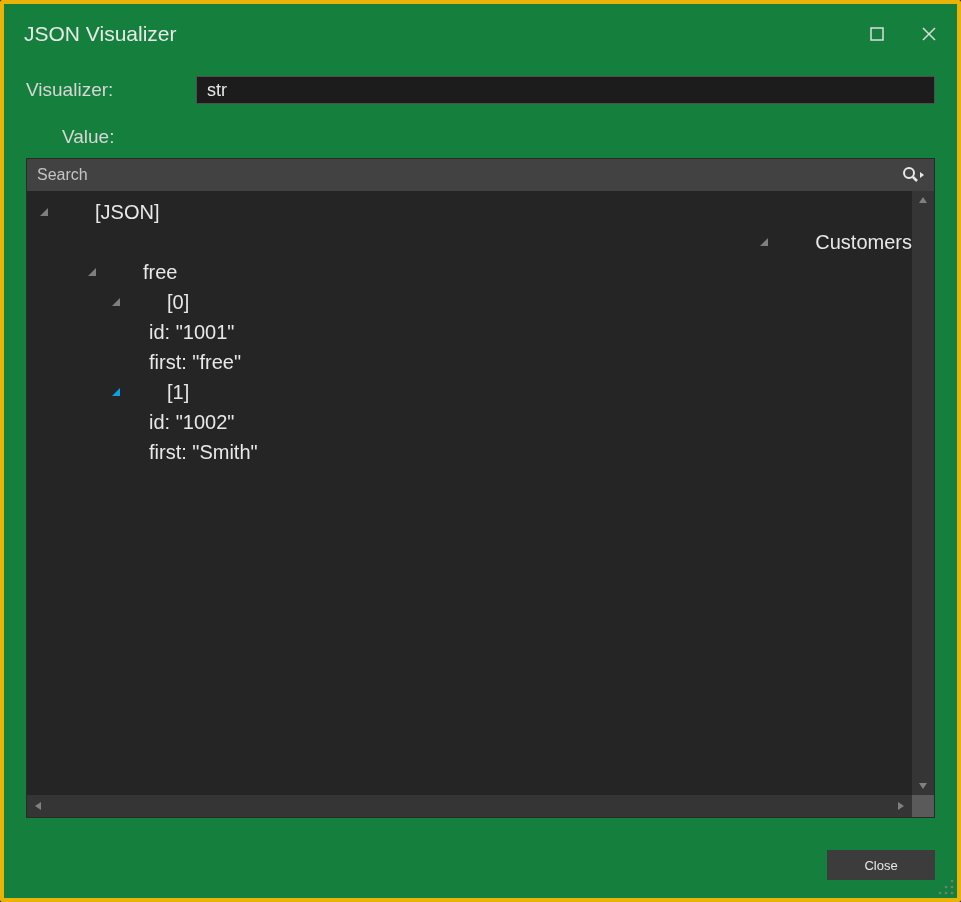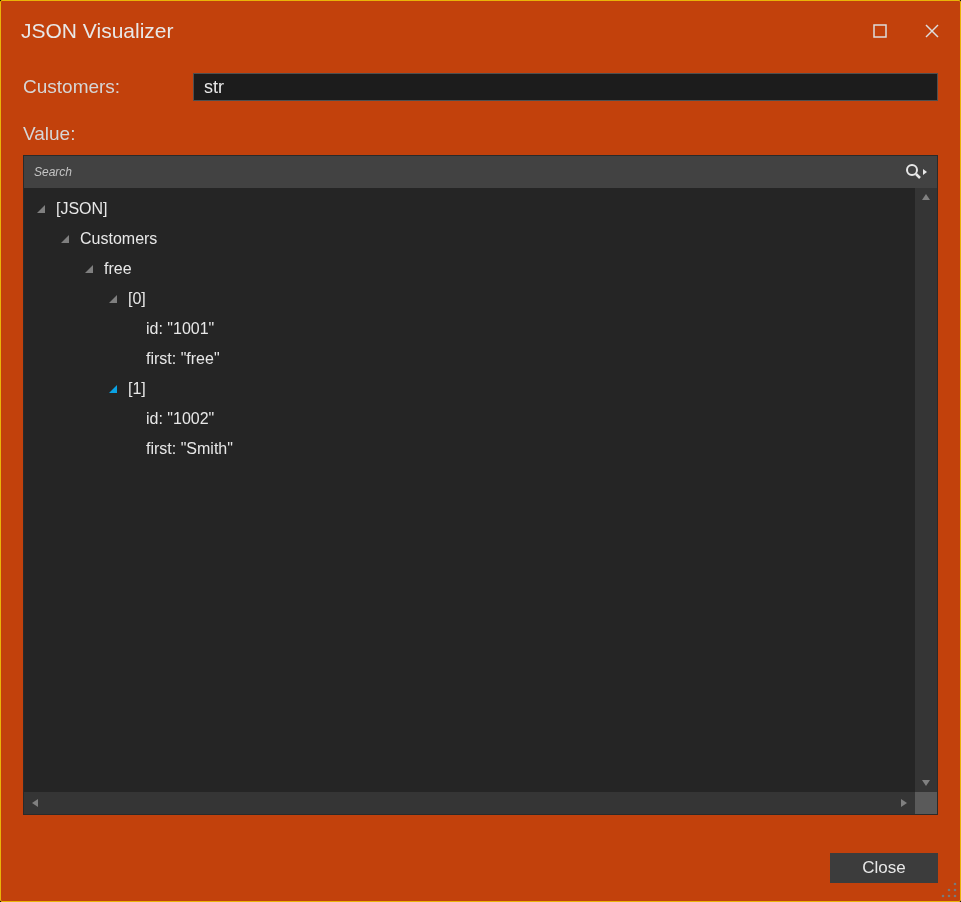--- a/index.html
+++ b/index.html
@@ -1,56 +1,56 @@
 <!DOCTYPE html>
 <html><head>
   <meta charset="utf-8">
   <style>
     * { box-sizing: border-box; margin: 0; padding: 0; }
     html, body { width: 961px; height: 902px; background: #000; font-family: "Segoe UI", Tahoma, sans-serif; color: #fff; overflow: hidden; }
-    .window { width: 961px; height: 902px; background: #c2410c; display: flex; flex-direction: column; border: 1px solid #eab308; border-radius: 2px; position: relative; }
+    .window { width: 961px; height: 902px; background: #15803d; display: flex; flex-direction: column; border: 4px solid #eab308; border-radius: 2px; position: relative; }
     .titlebar { display: flex; align-items: center; justify-content: space-between; height: 60px; padding: 0 16px 0 20px; }
     .title { font-size: 21px; font-weight: 400; color: #e8e8e8; }
     .win-controls { display: flex; gap: 28px; align-items: center; }
     .win-ctrl { width: 24px; height: 24px; display: flex; align-items: center; justify-content: center; cursor: pointer; }
     .win-ctrl svg { stroke: #ddd; fill: none; }
     .content { flex: 1; padding: 12px 22px 0 22px; display: flex; flex-direction: column; }
     .row-expr { display: flex; align-items: center; gap: 0; margin-bottom: 22px; }
     .label { font-size: 19px; color: #d6d6d6; }
     .lbl-expr { width: 170px; }
     .expr-input { flex: 1; height: 28px; background: #1c1c1c; border: 1px solid #4f4f4f; color: #e8e8e8; font-size: 18px; padding: 8px 10px; outline: none; }
-    .lbl-value { margin-bottom: 10px; }
+    .lbl-value { margin-bottom: 10px; margin-left: 36px; }
     .value-panel { display: flex; flex-direction: column; border: 1px solid #2a2a2a; height: 660px; }
     .search-row { display: flex; align-items: center; height: 32px; background: #424242; }
-    .search-input { flex: 1; height: 100%; background: transparent; border: none; color: #e8e8e8; font-size: 12px; padding: 0 10px; outline: none; font-style: italic; }
+    .search-input { flex: 1; height: 100%; background: transparent; border: none; color: #e8e8e8; font-size: 16px; padding: 0 10px; outline: none; }
     .search-input::placeholder { color: #c4c4c4; }
     .search-btn { width: 40px; height: 100%; display: flex; align-items: center; justify-content: center; cursor: pointer; }
     .search-btn svg { stroke: #e8e8e8; fill: #e8e8e8; }
     .tree-area { flex: 1; display: flex; background: #252525; min-height: 0; }
     .tree-viewport { flex: 1; overflow: hidden; padding: 6px 0 0 10px; }
     .vscroll { width: 22px; background: #353535; position: relative; }
     .vscroll .arrow { position: absolute; left: 0; width: 22px; height: 18px; display: flex; align-items: center; justify-content: center; cursor: pointer; }
     .vscroll .up { top: 0; }
     .vscroll .down { bottom: 0; }
     .hscroll { height: 22px; background: #353535; display: flex; align-items: center; justify-content: space-between; }
     .hscroll .arrow { width: 22px; height: 22px; display: flex; align-items: center; justify-content: center; cursor: pointer; }
     .hscroll .track { flex: 1; }
     .grip-box { width: 22px; height: 22px; background: #5a5a5a; }
-    .tree-row { display: flex; align-items: center; height: 30px; font-size: 16px; color: #e8e8e8; white-space: nowrap; }
+    .tree-row { display: flex; align-items: center; height: 30px; font-size: 20px; color: #e8e8e8; white-space: nowrap; gap: 36px; }
     .indent0 { padding-left: 0; }
-    .indent1 { padding-left: 24px; }
+    .indent1 { padding-left: 24px; justify-content: flex-end; }
     .indent2 { padding-left: 48px; }
     .indent3 { padding-left: 72px; }
     .indent4 { padding-left: 112px; }
     .toggle { width: 14px; height: 14px; margin-right: 8px; display: flex; align-items: center; justify-content: center; cursor: pointer; }
     .toggle svg { display: block; }
     .toggle.grey svg path { fill: #7f7f7f; }
     .toggle.blue svg path { fill: #0aa2e4; }
     .footer { display: flex; justify-content: flex-end; padding: 18px 22px 18px 0; }
-    .close-btn { width: 108px; height: 30px; background: #3c3c3c; color: #e8e8e8; border: 1px solid #3c3c3c; font-size: 17px; cursor: pointer; }
+    .close-btn { width: 108px; height: 30px; background: #3c3c3c; color: #e8e8e8; border: 1px solid #3c3c3c; font-size: 13px; cursor: pointer; }
     .resize-grip { position: absolute; right: 2px; bottom: 2px; width: 18px; height: 18px; cursor: nwse-resize; }
     .resize-grip svg circle { fill: #7a7a7a; }
     .arrow svg path { fill: #808080; }
   </style>
 </head>
 <body>
 
 <div class="window">
 
   <div class="titlebar">
@@ -66,21 +66,21 @@
             <line x1="2" y1="2" x2="14" y2="14" stroke-width="1.5"></line>
             <line x1="14" y1="2" x2="2" y2="14" stroke-width="1.5"></line>
           </svg>
       </div>
     </div>
   </div>
 
   <div class="content">
 
     <div class="row-expr">
-      <div class="label lbl-expr">Customers:</div>
+      <div class="label lbl-expr">Visualizer:</div>
       <input class="expr-input" type="text" value="str" style="">
     </div>
 
     <div class="label lbl-value">Value:</div>
 
     <div class="value-panel">
 
       <div class="search-row">
         <input class="search-input" type="text" placeholder="Search" style="">
         <div class="search-btn">

